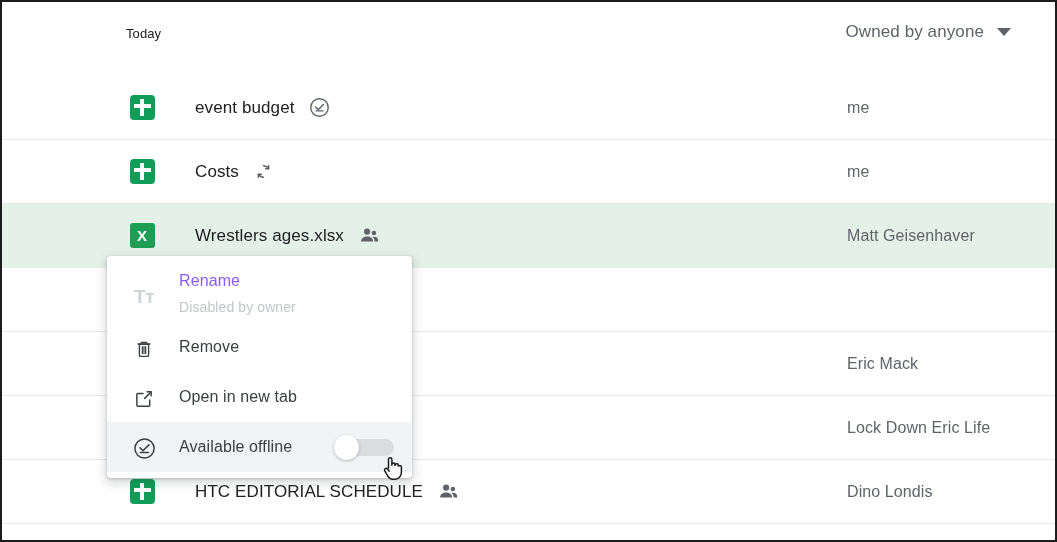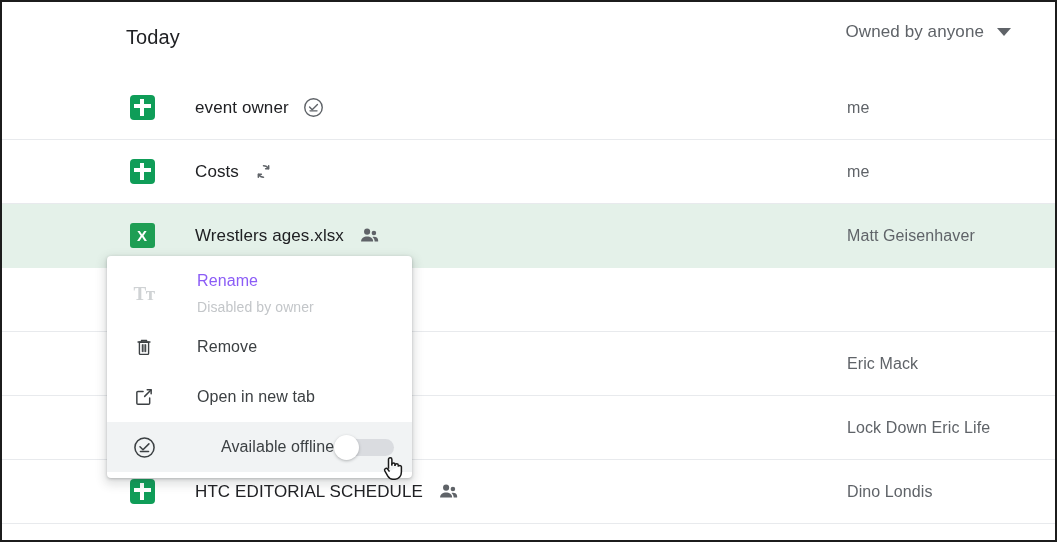--- a/index.html
+++ b/index.html
@@ -29,21 +29,21 @@
     width: 100%;
     height: 74px;
     display: flex;
     align-items: center;
     box-sizing: border-box;
   }
   .section-title {
     position: absolute;
     left: 124px;
     top: 24px;
-    font-size: 20px;
+    font-size: 13px;
     color: #202124;
     letter-spacing: 0.1px;
   }
   .owner-filter {
     position: absolute;
     right: 44px;
     top: 20px;
     display: flex;
     align-items: center;
     gap: 13px;
@@ -168,30 +168,29 @@
   .menu-item {
     position: relative;
     display: flex;
     align-items: center;
     height: 50px;
     padding: 0 0 0 24px;
     box-sizing: border-box;
     cursor: pointer;
   }
   .menu-item.disabled { cursor: default; height: 58px; }
-  .menu-item.hovered { background: #f1f3f4; gap: 24px; }
+  .menu-item.hovered { background: #f1f3f4; }
   .menu-icon {
     width: 26px;
     height: 26px;
     display: flex;
-    align-items: center;
+    align-items: flex-end;
     justify-content: center;
     flex: 0 0 26px;
-    margin-right: 40px;
-    font-family: Liberation Serif, serif;
+    margin-right: 22px;
   }
   .menu-label {
     font-size: 16px;
     color: #3c4043;
     letter-spacing: 0.1px;
     white-space: nowrap;
   }
   .menu-item.disabled .menu-label { color: #8b5cf6; }
   .menu-sub {
     font-size: 14px;
@@ -261,21 +260,21 @@
     </div>
   </div>
 
   <div class="file-list">
 
     <div class="file-row">
       <div class="icon-cell">
         <div class="sheets-icon"></div>
       </div>
       <div class="name-cell">
-        <span class="file-name">event owner</span>
+        <span class="file-name">event budget</span>
         <span class="badge-icon">
           <svg width="21" height="21" viewBox="0 0 24 24">
             <circle cx="12" cy="12" r="10" fill="none" stroke="#5f6368" stroke-width="1.6"></circle>
             <path d="M7.5 11.5l3 3 6-6" fill="none" stroke="#5f6368" stroke-width="1.6" stroke-linecap="round" stroke-linejoin="round"></path>
             <path d="M8 15.8h8" fill="none" stroke="#5f6368" stroke-width="1.6" stroke-linecap="round"></path>
           </svg>
         </span>
       </div>
       <div class="owner-cell">me</div>
     </div>

